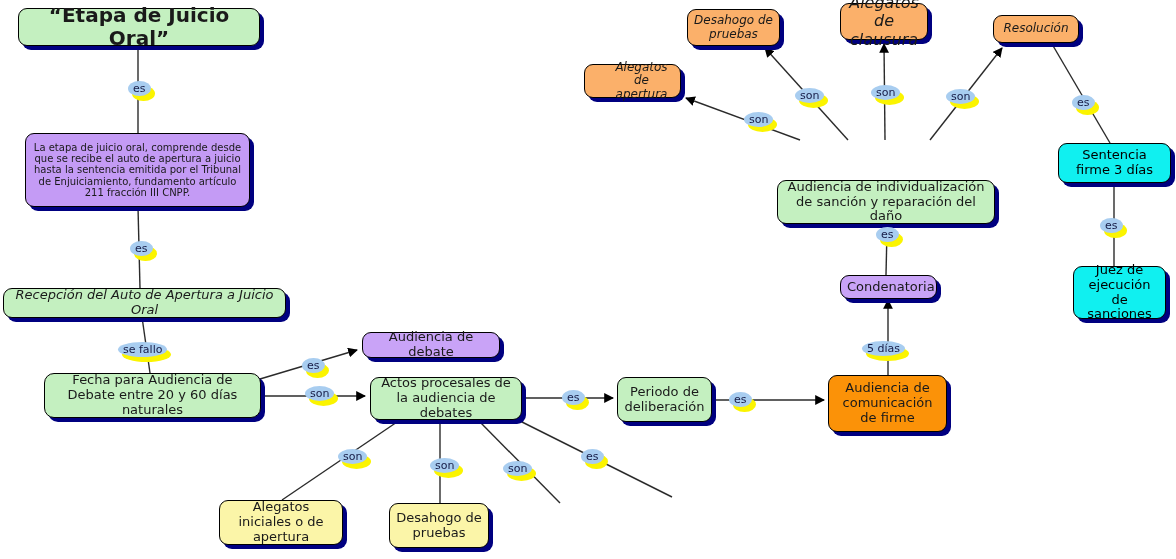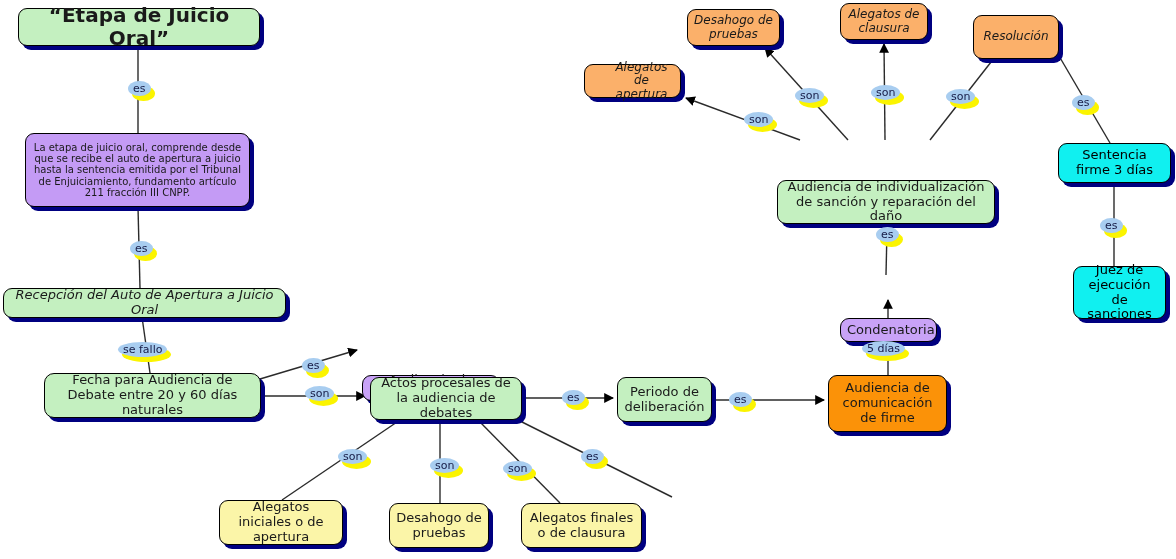--- a/index.html
+++ b/index.html
@@ -20,21 +20,21 @@
     color:#1a1a1a;
     line-height:1.14;
     z-index:3;
     padding:2px 6px;
     box-shadow:4px 4px 0 0 #000080;
   }
   .node .txt{display:block;width:100%;}
 
   .n-green{background:#c4f0c0;}
   .n-purple{background:#c49bf5;}
-  .n-purple2{background:#c9a3f7;margin-top:43px;}
+  .n-purple2{background:#c9a3f7;}
   .n-yellow{background:#fbf5a8;}
   .n-orange{background:#fbb06a;}
   .n-orange-strong{background:#fb9208;}
   .n-cyan{background:#10f0f0;color:#000000;}
   .italic{font-style:italic;}
   .bold{font-weight:bold;}
 
   
   .link{
     position:absolute;
@@ -125,23 +125,20 @@
   </div>
 
   <div class="node n-yellow" style="left:219px;top:500px;width:124px;height:45px;font-size:13px;">
     <span class="txt">Alegatos iniciales o de apertura</span>
   </div>
 
   <div class="node n-yellow" style="left:389px;top:503px;width:100px;height:45px;font-size:13px;">
     <span class="txt">Desahogo de pruebas</span>
   </div>
 
-  <div class="node n-yellow" style="left:521px;top:503px;width:121px;height:45px;font-size:13px;">
-    <span class="txt">Alegatos finales o de clausura</span>
-  </div>
 
 
   <div class="node n-green" style="left:617px;top:377px;width:95px;height:45px;font-size:13px;">
     <span class="txt">Periodo de deliberación</span>
   </div>
 
   <div class="node n-orange-strong" style="left:828px;top:375px;width:119px;height:57px;font-size:13px;">
     <span class="txt">Audiencia de comunicación de firme</span>
   </div>
 
@@ -154,25 +151,25 @@
   </div>
 
   <div class="node n-orange italic" style="left:584px;top:64px;width:97px;height:34px;font-size:12px;padding-left:24px;">
     <span class="txt">Alegatos de apertura</span>
   </div>
 
   <div class="node n-orange italic" style="left:687px;top:9px;width:93px;height:37px;font-size:12px;">
     <span class="txt">Desahogo de pruebas</span>
   </div>
 
-  <div class="node n-orange italic" style="left:840px;top:3px;width:88px;height:37px;font-size:12px;justify-content:flex-end;">
+  <div class="node n-orange italic" style="left:840px;top:3px;width:88px;height:37px;font-size:16px;justify-content:flex-end;">
     <span class="txt">Alegatos de clausura</span>
   </div>
 
-  <div class="node n-orange italic" style="left:973px;top:15px;width:86px;height:44px;font-size:12px;">
+  <div class="node n-orange italic" style="left:993px;top:15px;width:86px;height:28px;font-size:12px;">
     <span class="txt">Resolución</span>
   </div>
 
   <div class="node n-cyan" style="left:1058px;top:143px;width:113px;height:40px;font-size:13px;">
     <span class="txt">Sentencia firme 3 días</span>
   </div>
 
   <div class="node n-cyan" style="left:1073px;top:266px;width:93px;height:53px;font-size:13px;">
     <span class="txt">Juez de ejecución de sanciones</span>
   </div>

